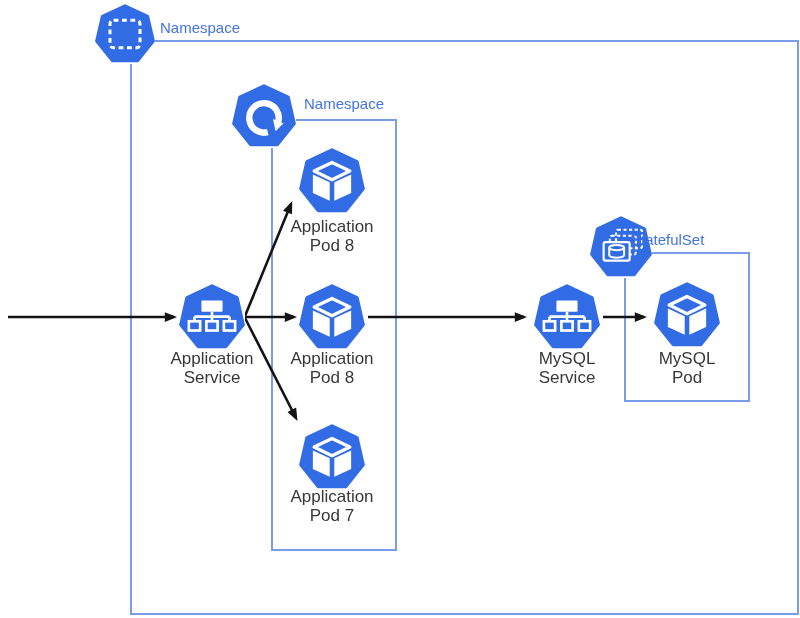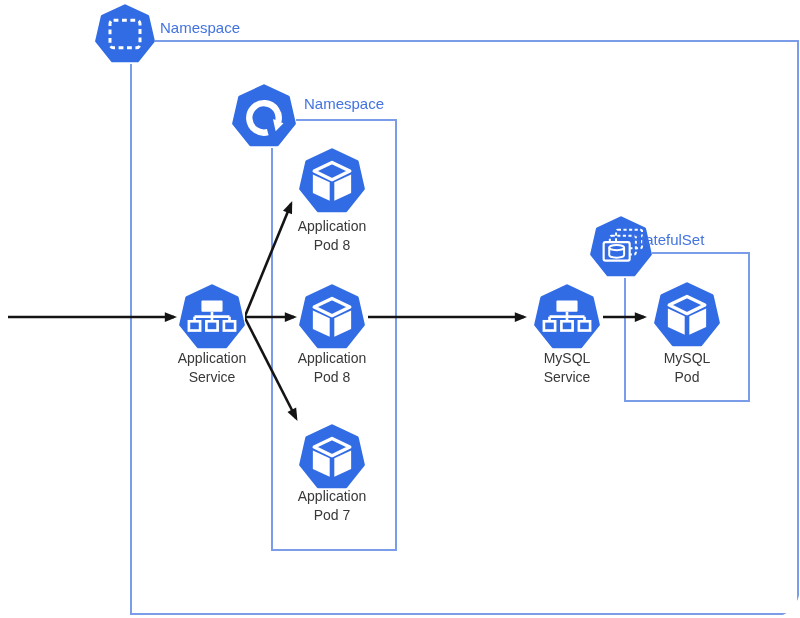--- a/index.html
+++ b/index.html
@@ -6,25 +6,25 @@
     --k8s-blue:#326CE5;
     --boundary-blue:#7B9CE8;
     --group-label-blue:#4273E0;
     --text-dark:#383838;
     --arrow-black:#141414;
     --canvas-bg:#FFFFFF;
   }
   html,body{margin:0;padding:0;background:var(--canvas-bg);}
   .canvas{
     position:relative;width:800px;height:618px;background:var(--canvas-bg);
-    font-family:"Liberation Sans","DejaVu Sans",sans-serif;overflow:hidden;border-radius:30px;
+    font-family:"Liberation Sans","DejaVu Sans",sans-serif;overflow:hidden;
   }
   .gbox{position:absolute;border:2px solid var(--boundary-blue);z-index:1;background:transparent;}
   .glabel{position:absolute;z-index:4;color:var(--group-label-blue);font-size:15px;font-weight:400;white-space:nowrap;}
-  .nlabel{position:absolute;z-index:4;width:130px;text-align:center;color:var(--text-dark);font-size:14px;line-height:19px;}
+  .nlabel{position:absolute;z-index:4;width:130px;text-align:center;color:var(--text-dark);font-size:17px;line-height:19px;}
   .nlabel span{display:block;}
   .icon{position:absolute;z-index:3;}
   svg .hept{fill:var(--k8s-blue);stroke:var(--k8s-blue);stroke-width:5;stroke-linejoin:round;}
   svg .wbg{fill:var(--canvas-bg);}
   svg .ws{stroke:#fff;fill:none;}
   svg .wf{fill:#fff;stroke:none;}
   .arrows{position:absolute;left:0;top:0;z-index:2;}
   .arrows line{stroke:var(--arrow-black);stroke-width:2.6;}
   .arrows #ah path{fill:var(--arrow-black);}
 </style>

